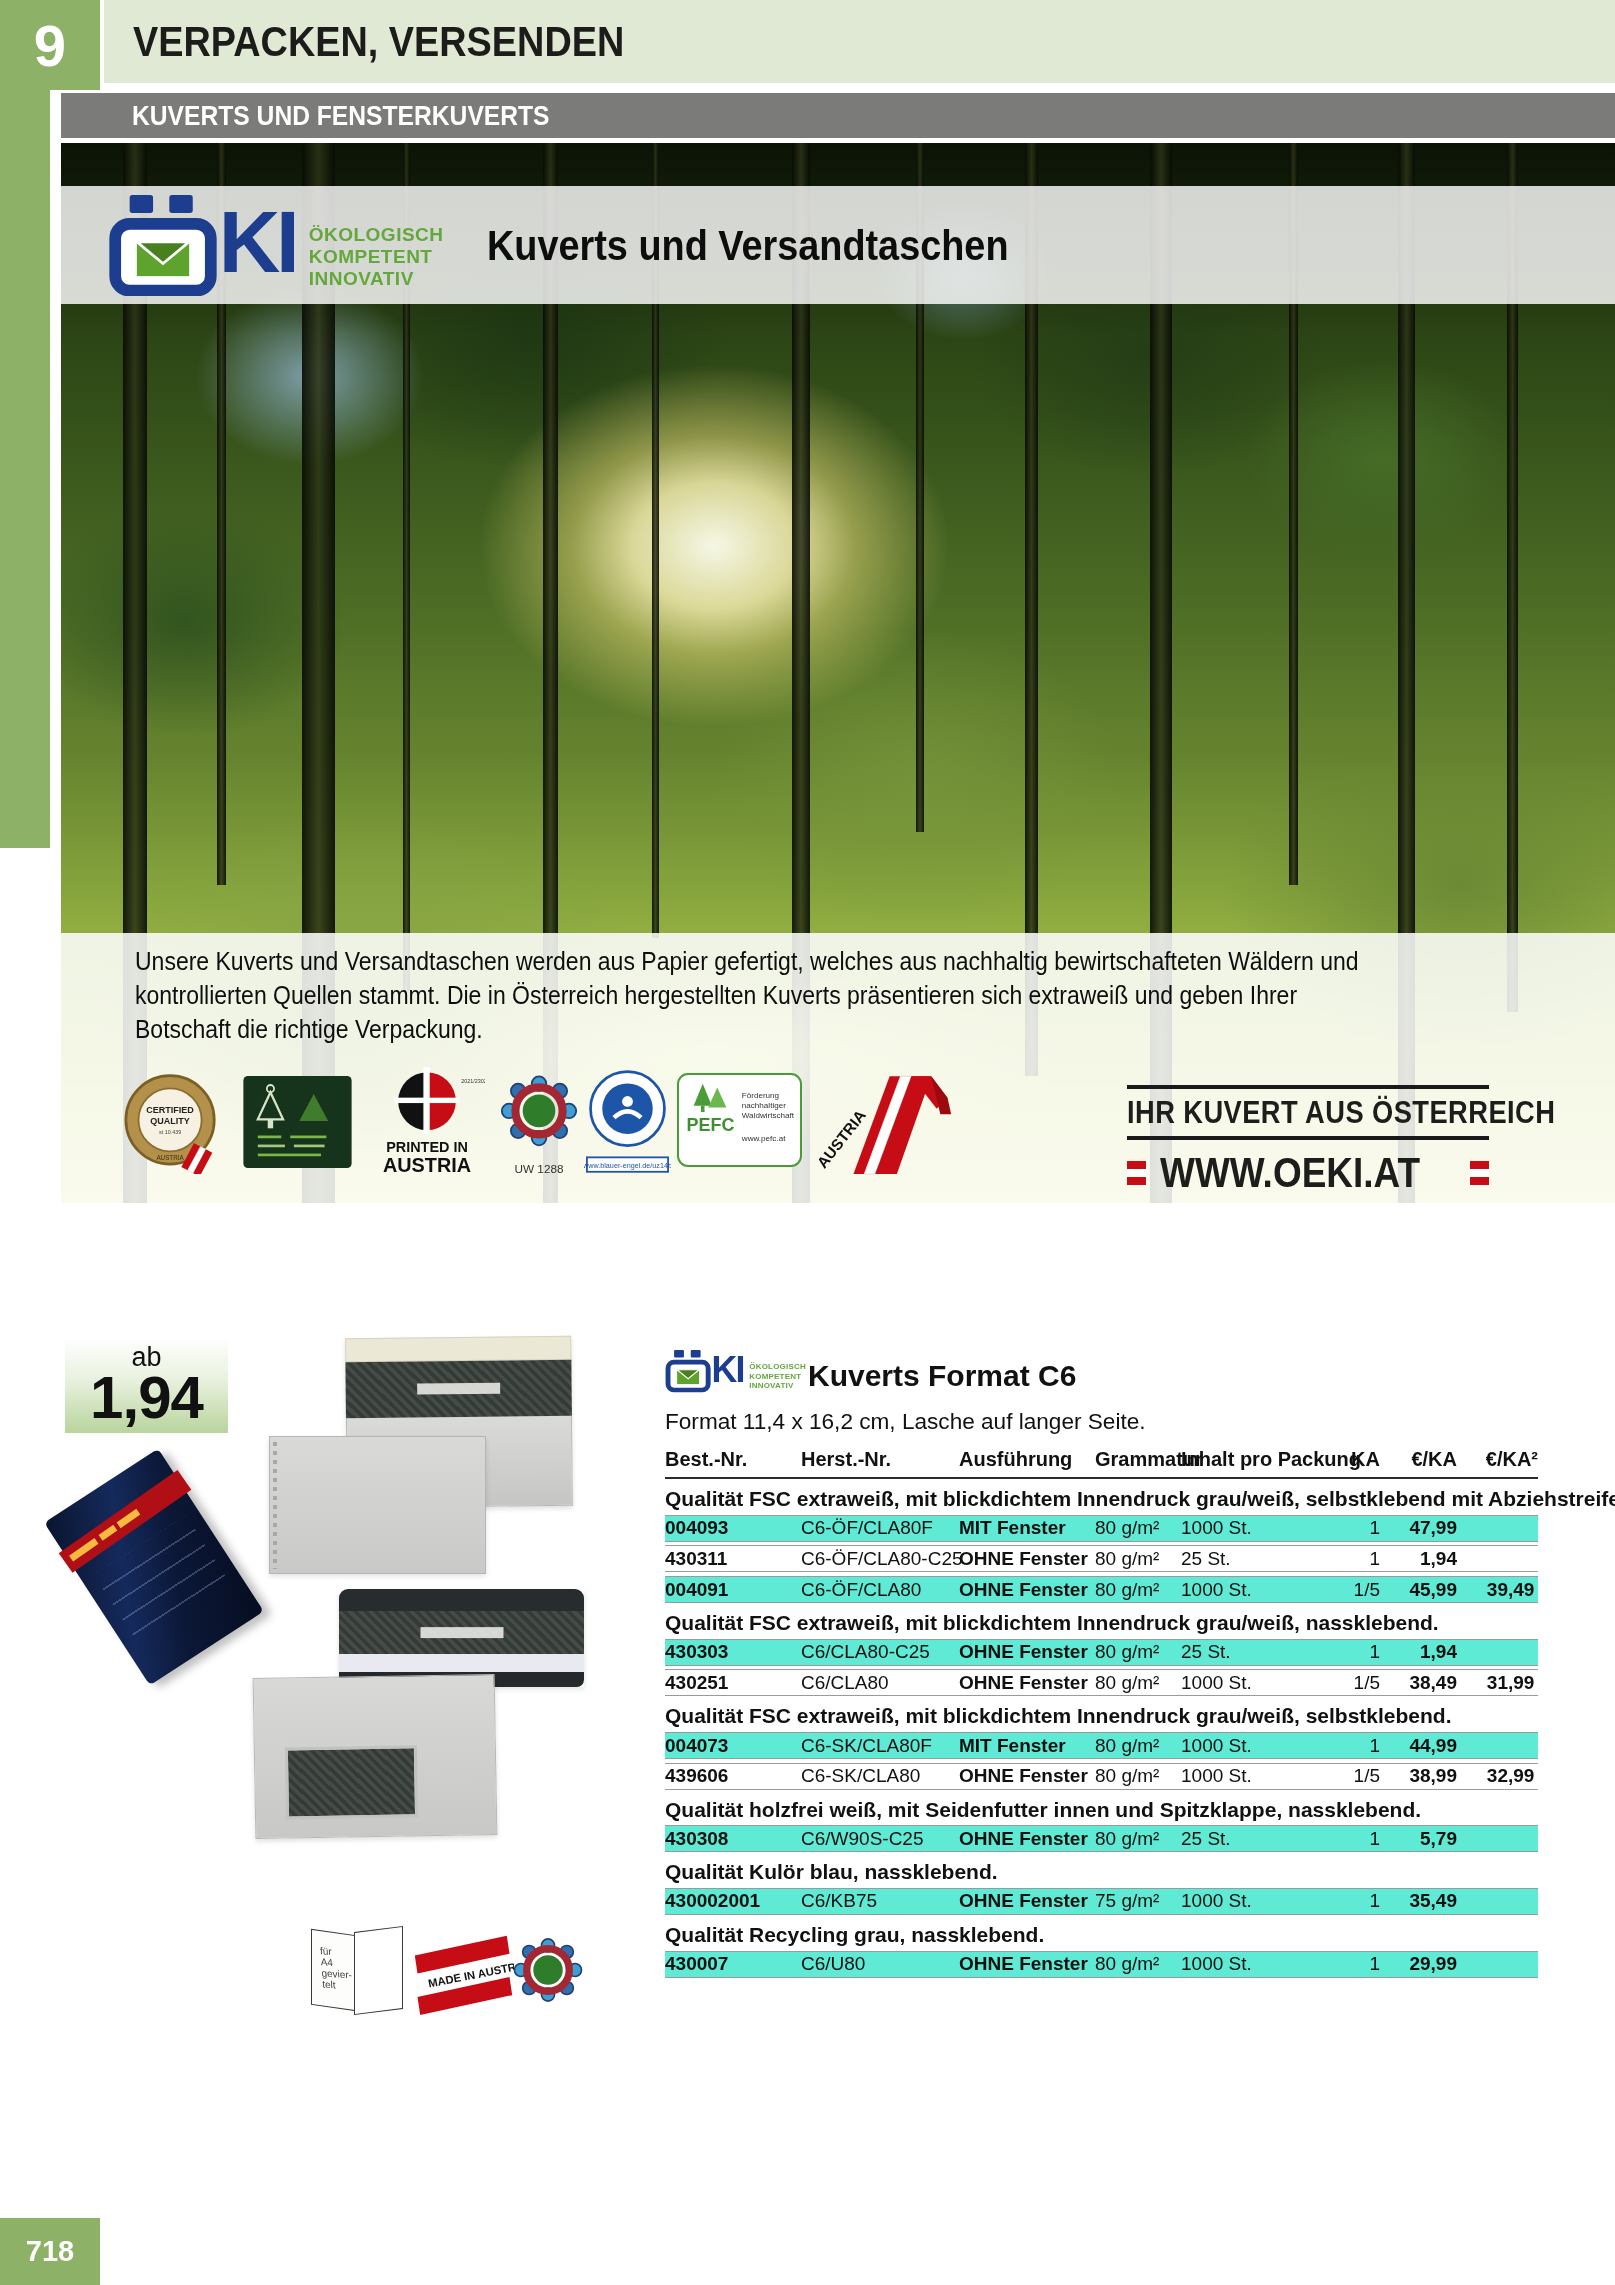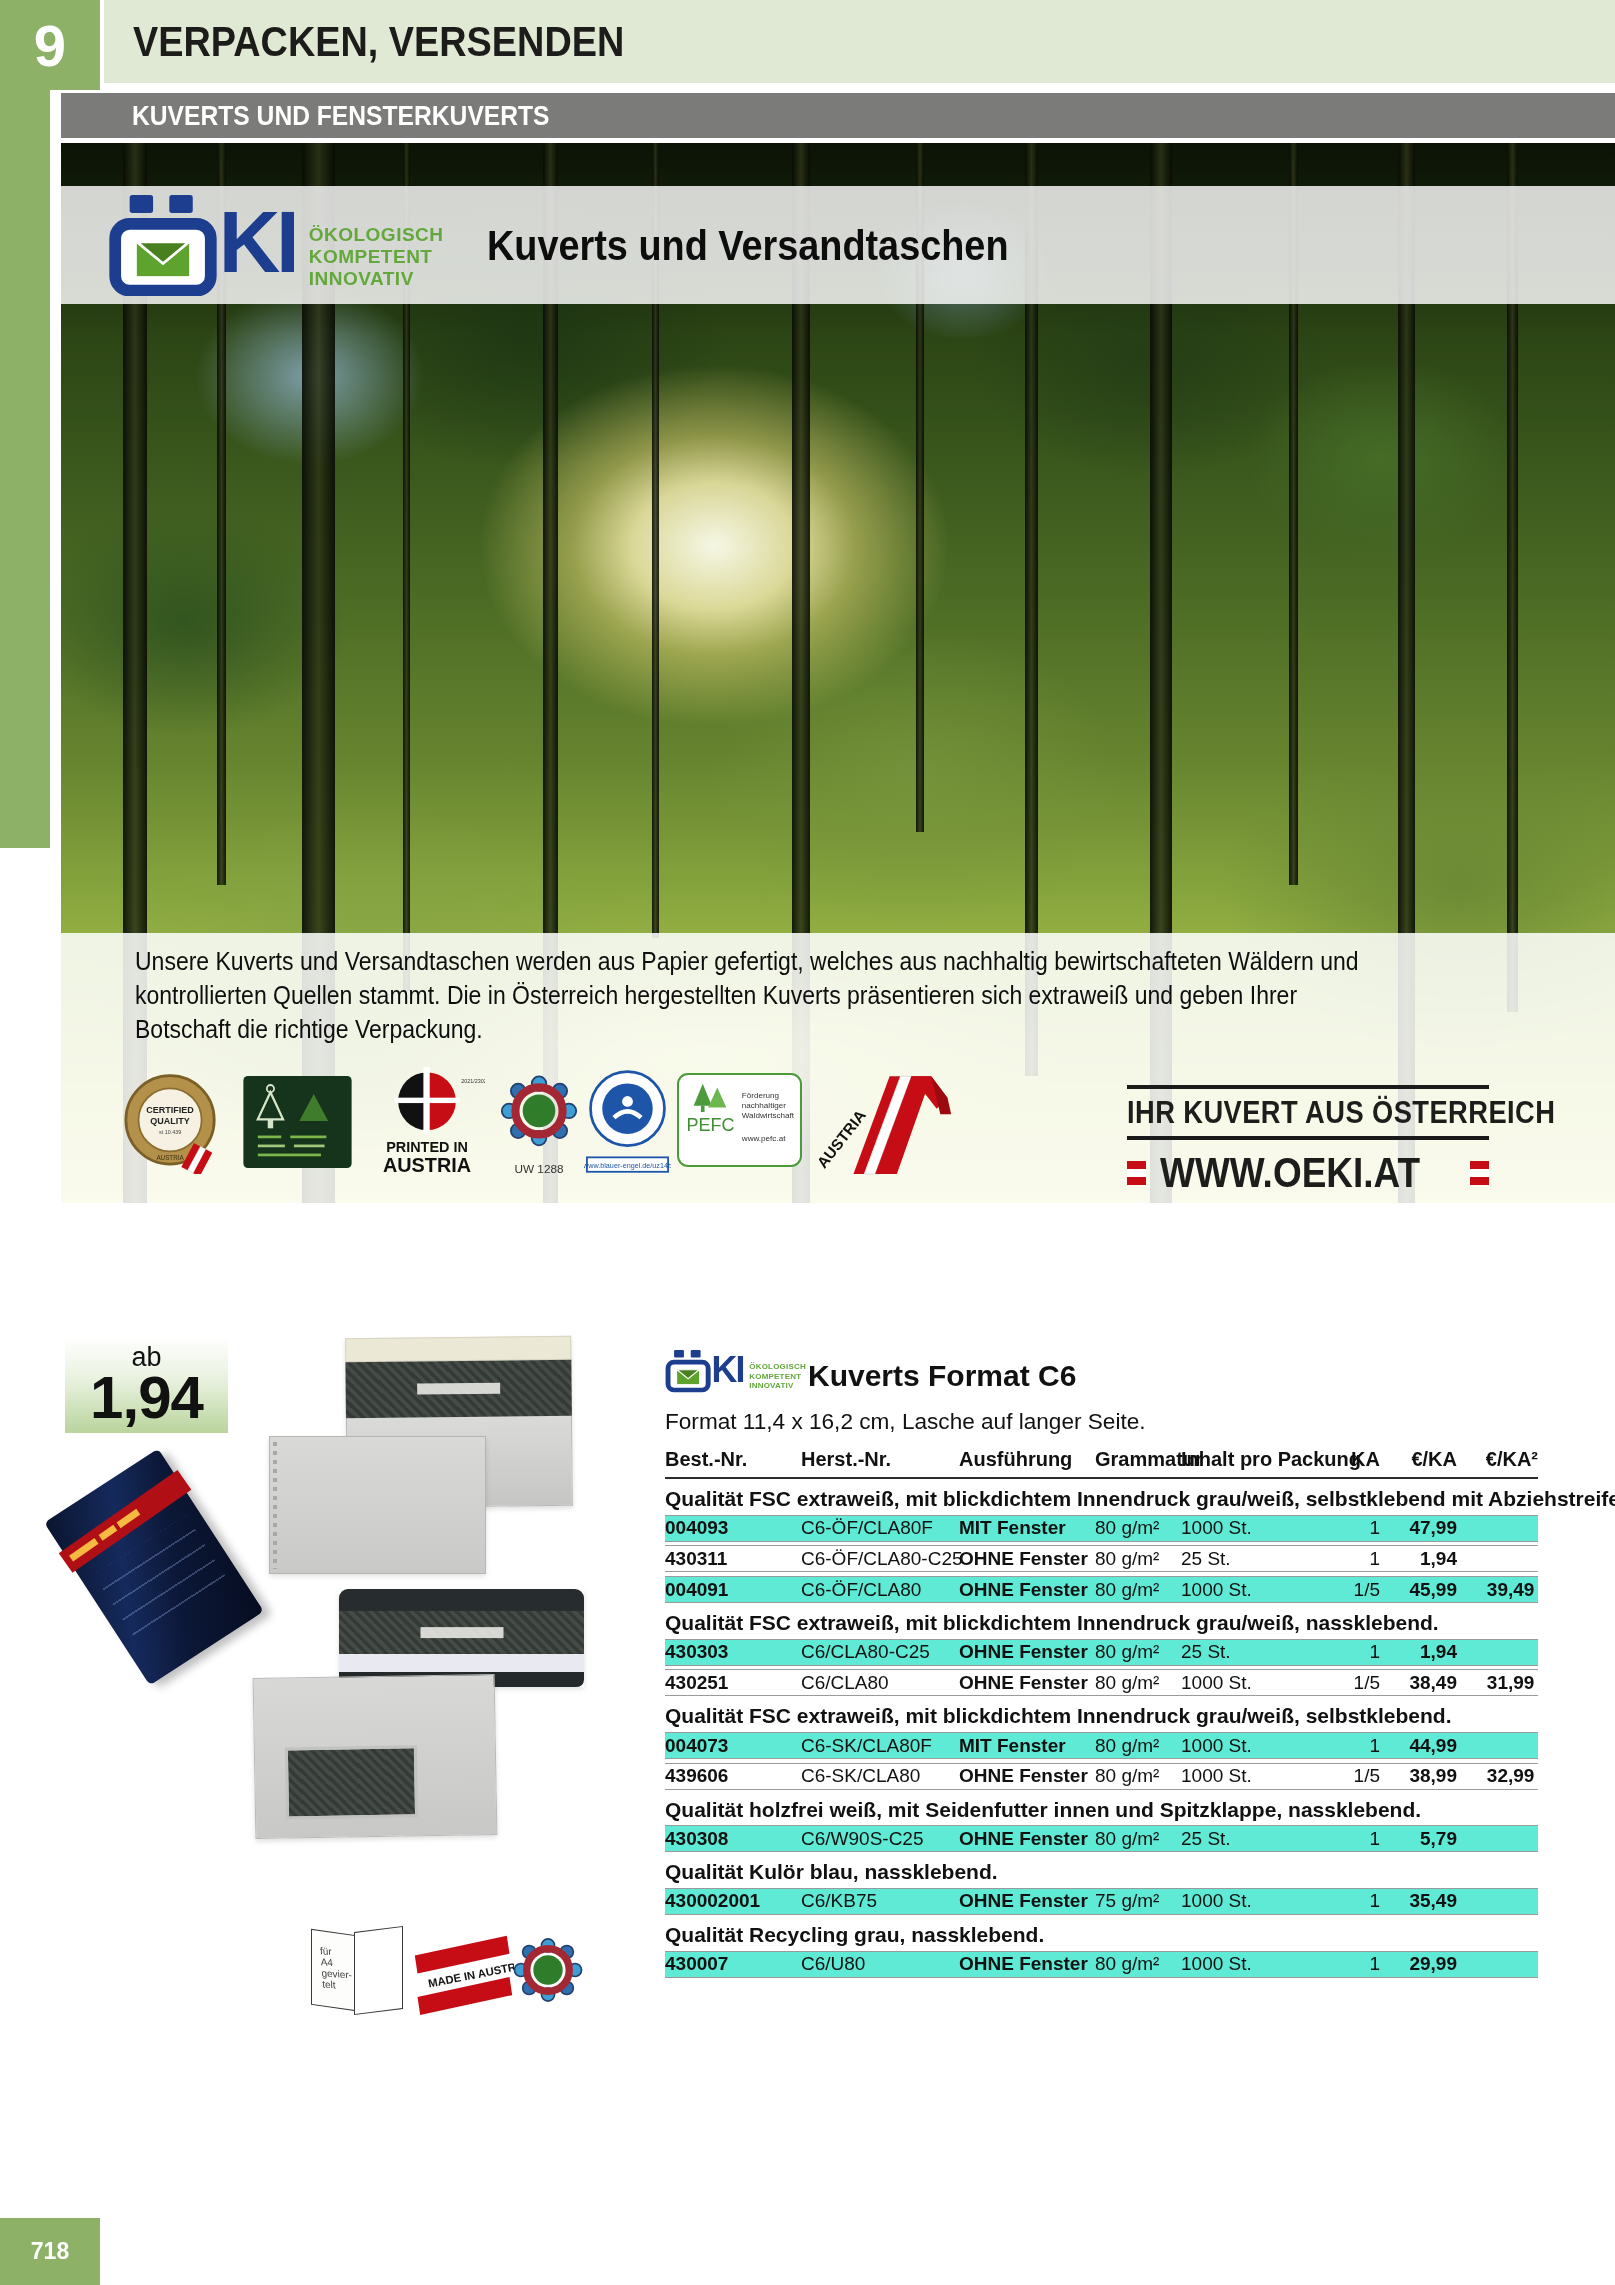--- a/index.html
+++ b/index.html
@@ -53,21 +53,21 @@
   .oki-tagline { margin-left:12.7px; margin-top:29px; color:#64a73c; font-weight:700; font-size:19px; line-height:22px; letter-spacing:0.5px; }
   .oki-logo.small-wrap { transform:scale(.42); transform-origin:0 0; position:absolute; left:0; top:0; width:389px; }
 
   .hero-overlay { position:absolute; left:0; right:0; bottom:0; height:270px; background:rgba(253,254,251,.87); z-index:5;margin-top:17px; }
   .desc { position:absolute; left:74px; top:11px; font-size:25px; line-height:34px; color:#0e0e0e; transform:scaleX(.92); transform-origin:0 0; }
 
   .badge { position:absolute; }
   .pefc-box { width:125px; height:94px; border:2.7px solid #4c9b3a; border-radius:11px; background:#fff;
               display:flex; padding:7.2px 5.4px; gap:5.4px; }
   .pefc-left { display:flex; flex-direction:column; align-items:center; width:52px; }
-  .pefc-label { color:#3f8f33; font-weight:400; font-size:18px; margin-top:1.8px; }
+  .pefc-label { color:#3f8f33; font-weight:700; font-size:18px; margin-top:1.8px; }
   .pefc-right { font-size:8.1px; line-height:10px; color:#333; padding-top:9px; }
   .pefc-url { margin-top:12.7px; font-size:8.1px; }
 
   .right-banner { position:absolute; left:1066px; top:152px; width:362px; }
   .rb-rule { height:3.6px; background:#1a1a1a; }
   .rb-line1 { font-size:31px; font-weight:700; color:#1d1d1b; text-align:center; padding:6.3px 0 5.4px; letter-spacing:0.5px; }
   .rb-row { display:flex; align-items:center; gap:14.5px; margin-top:9px; }
   .rb-line2 { font-size:42px; font-weight:700; color:#1d1d1b; }
   .flag { width:56px; height:24.4px; display:inline-block;
           background:linear-gradient(180deg,#c60c14 0 33%,#fff 33% 66%,#c60c14 66%); }
@@ -135,21 +135,21 @@
            border-top:0.9px solid #9a9a9a; border-bottom:0.9px solid #9a9a9a; }
   .t-row.shaded { background:#5eead4; }
   .t-row span { white-space:nowrap; }
   .c-best, .c-ausf, .c-ka, .c-eka, .c-eka2 { font-weight:700; }
   .c-ka, .c-eka, .c-eka2 { text-align:right; }
   .c-ka { font-weight:400; }
   .c-eka2 { padding-right:3.6px;text-align:right; }
 
   .page-number { position:absolute; left:0; top:2218px; width:100px; height:67px; background:#8cb167;
                  display:flex; align-items:center; justify-content:center; }
-  .page-number span { color:#fff; font-size:23px; font-weight:700; }
+  .page-number span { color:#fff; font-size:29px; font-weight:700; }
 </style>
 </head>
 <body>
 
 <div class="page">
 
   <div class="chapter-tab">
     <span>9</span>
   </div>
   <div class="chapter-bar">

